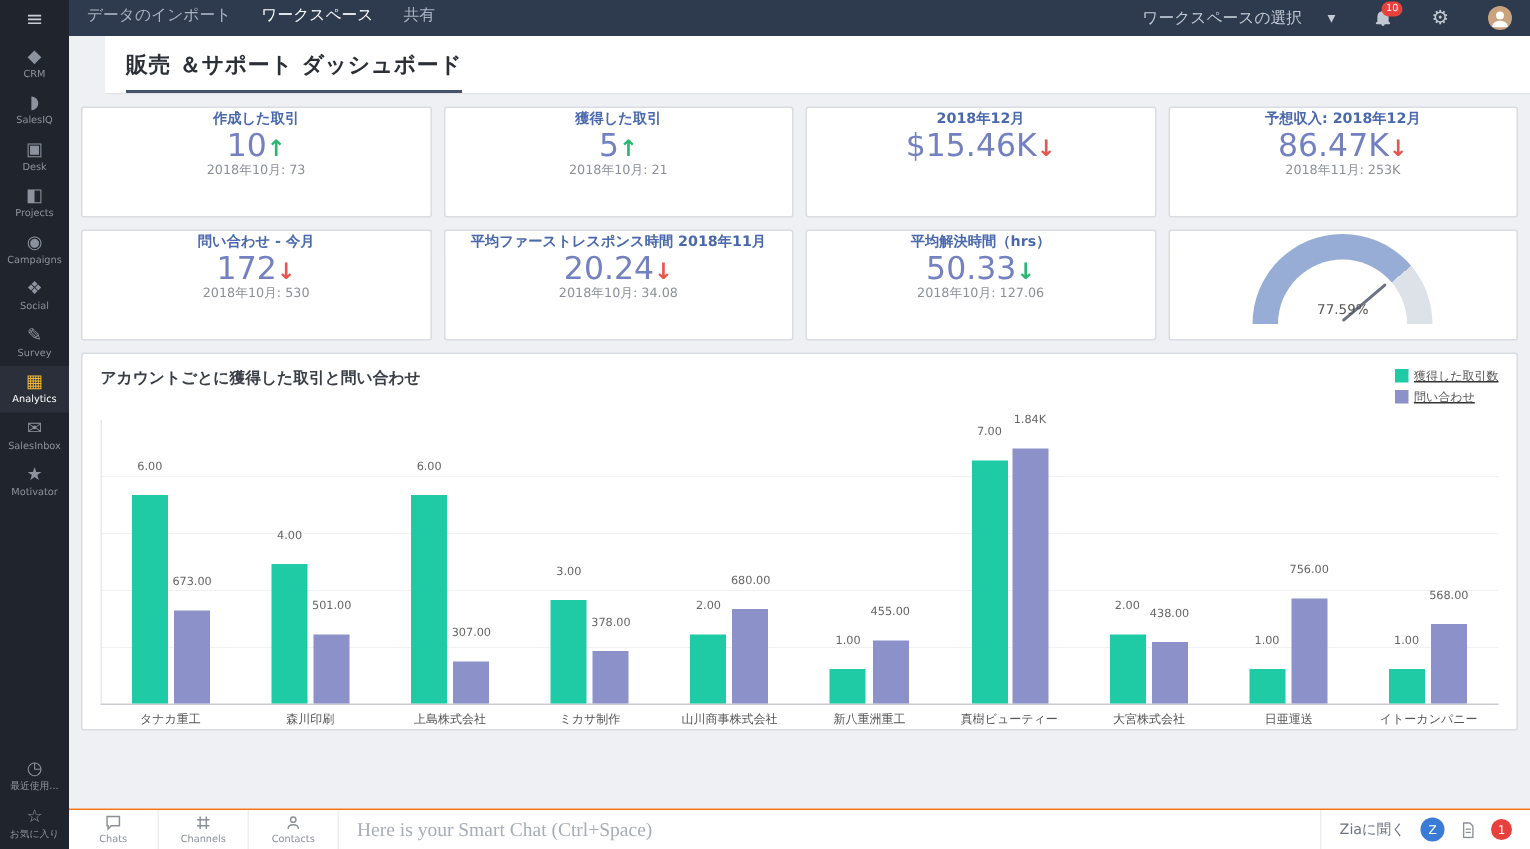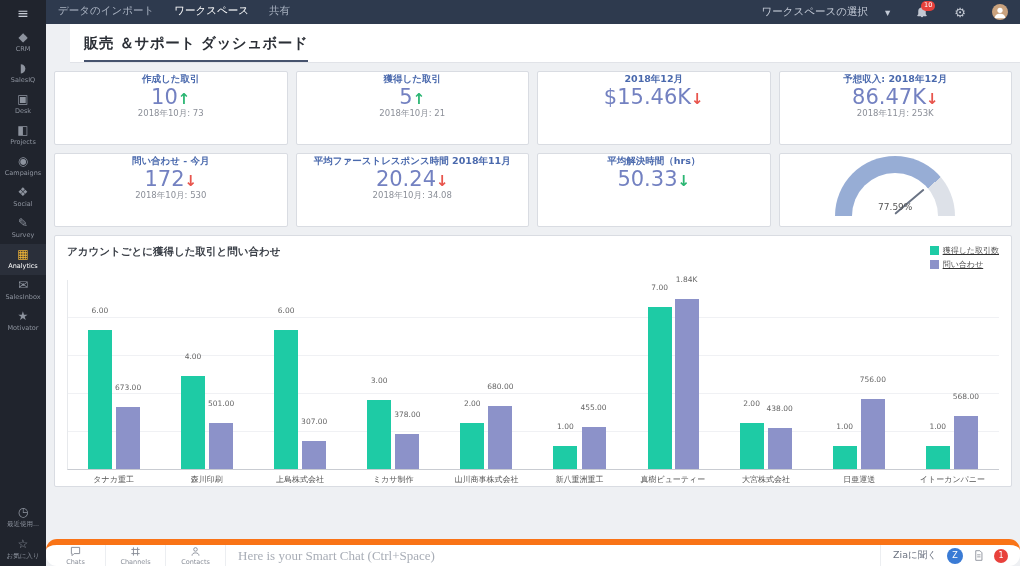--- a/index.html
+++ b/index.html
@@ -62,21 +62,21 @@
   .chart-plot { display:flex; align-items:flex-end; height:190px; margin-top:10px; border-bottom:1px solid #c9ccd2; border-left:1px solid #e7e9ec;
     background-image:repeating-linear-gradient(to top, transparent 0 37px, #f0f1f4 37px 38px); }
   .bar-group { flex:1; display:flex; align-items:flex-end; justify-content:center; gap:3px; }
   .bar-col { display:flex; flex-direction:column; align-items:center; }
   .bar-val { font-size:7.5px; color:#666; margin-bottom:15px; white-space:nowrap; }
   .bar { width:24px; }
   .cat-row { display:flex; margin-top:4px; }
   .cat { flex:1; text-align:center; font-size:8px; color:#555; white-space:nowrap; overflow:hidden; }
 
   
-  .chatbar { height:27px; background:#fff; border-top:6px solid #f97316; display:flex; align-items:center; flex-shrink:0;border-radius:11px; }
+  .chatbar { height:27px; background:#fff; border-top:1px solid #f97316; display:flex; align-items:center; flex-shrink:0; }
   .chat-tab { width:60px; height:100%; display:flex; flex-direction:column; align-items:center; justify-content:center; border-right:1px solid #eceef1; color:#8a8f99; cursor:pointer; }
   .chat-tab .lbl { font-size:6.5px; margin-top:1px; }
   .chat-input { flex:1; border:none; outline:none; font-size:13px; padding:0 12px; color:#555; font-family:Liberation Serif, serif; }
   .chat-input::placeholder { color:#a8adb6; }
   .chat-right { display:flex; align-items:center; gap:10px; padding:0 12px; border-left:1px solid #eceef1; height:100%; }
   .ask-zia { font-size:9.5px; color:#6b7280; cursor:pointer; white-space:nowrap; }
   .zia-chip { width:16px; height:16px; border-radius:50%; background:#3a7bd5; color:#fff; font-size:8px; display:flex; align-items:center; justify-content:center; cursor:pointer; }
   .red-badge { width:14px; height:14px; border-radius:50%; background:#e8413c; color:#fff; font-size:8px; display:flex; align-items:center; justify-content:center; }
 </style>
 </head>
@@ -203,20 +203,21 @@
 
         <div class="card kpi">
           <div class="kpi-title">平均ファーストレスポンス時間 2018年11月</div>
           <div class="kpi-value"><span>20.24</span><span class="arrow red">↓</span></div>
           <div class="kpi-sub">2018年10月: 34.08</div>
         </div>
 
         <div class="card kpi">
           <div class="kpi-title">平均解決時間（hrs）</div>
           <div class="kpi-value"><span>50.33</span><span class="arrow green">↓</span></div>
+          <div class="kpi-sub">2018年10月: 127.06</div>
         </div>
 
         <div class="card kpi gauge-card">
           <div class="gauge">
             <div class="gauge-arc" style="background: conic-gradient(from 270deg at 50% 100%, rgb(151, 173, 213) 0deg, rgb(151, 173, 213) 139.662deg, rgb(221, 225, 232) 139.662deg, rgb(221, 225, 232) 180deg);"></div>
             <div class="gauge-inner"></div>
             <div class="gauge-needle" style="transform: rotate(49.662deg);"></div>
             <div class="gauge-value">77.59%</div>
           </div>
         </div>

